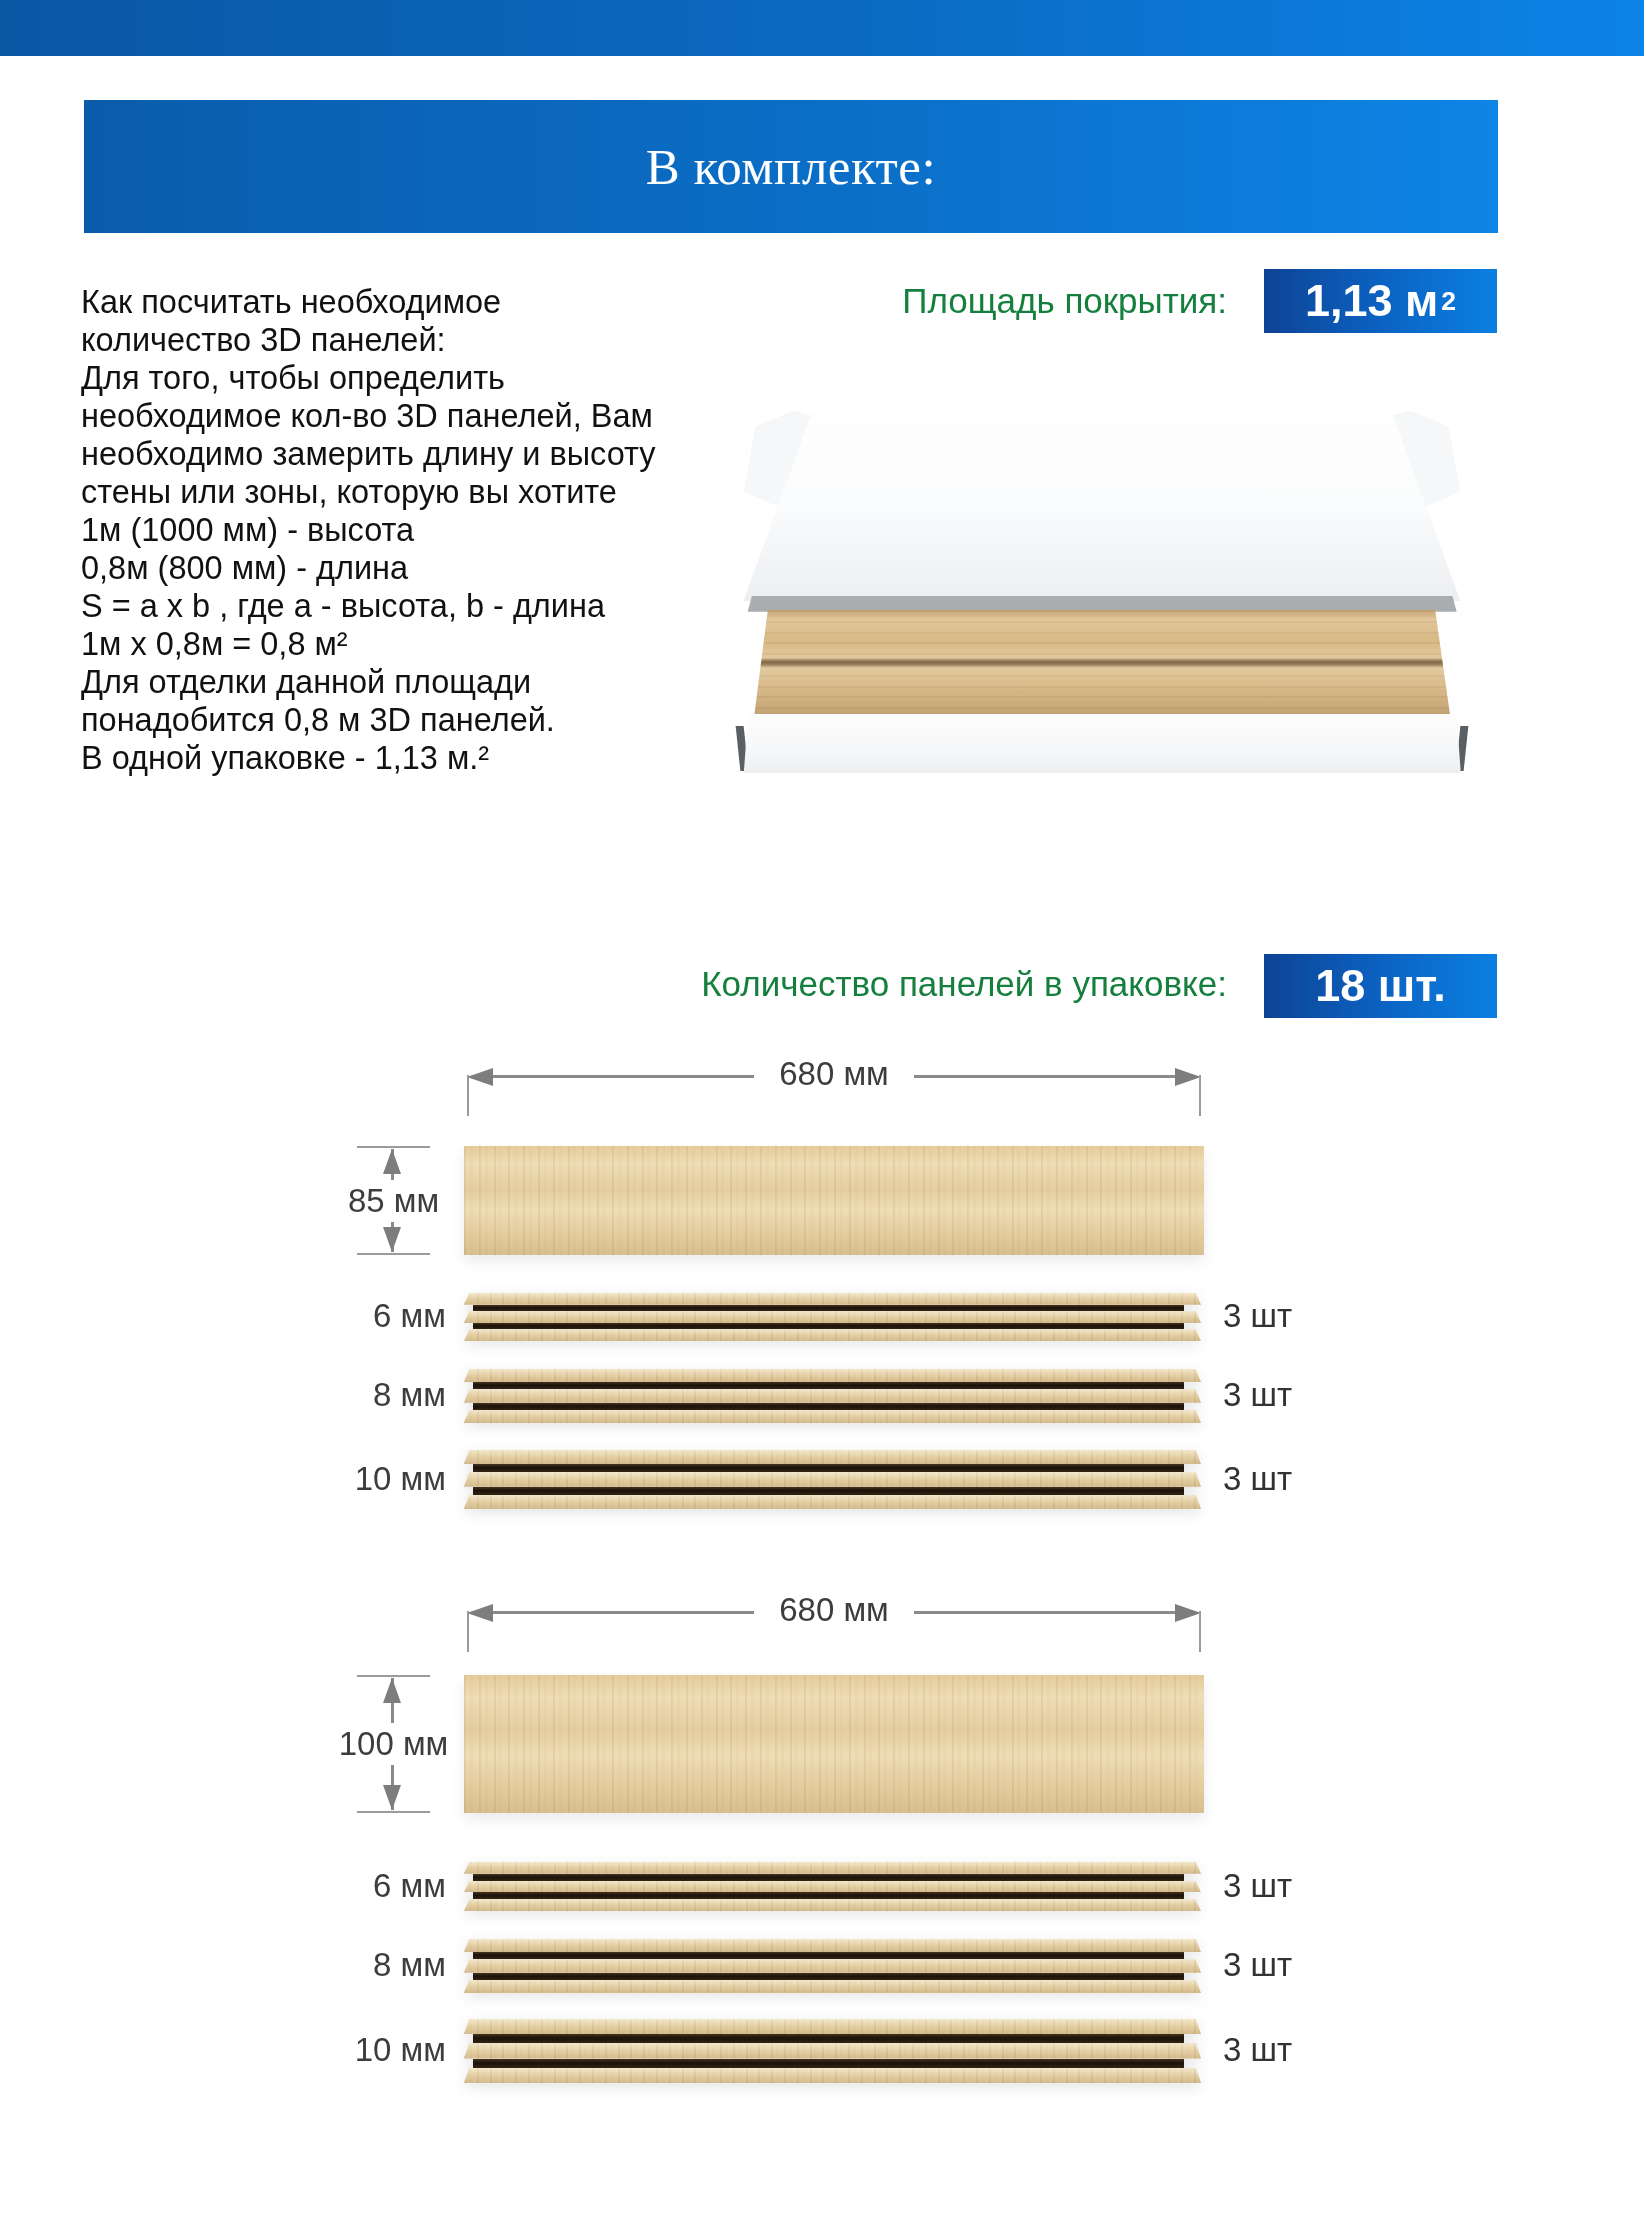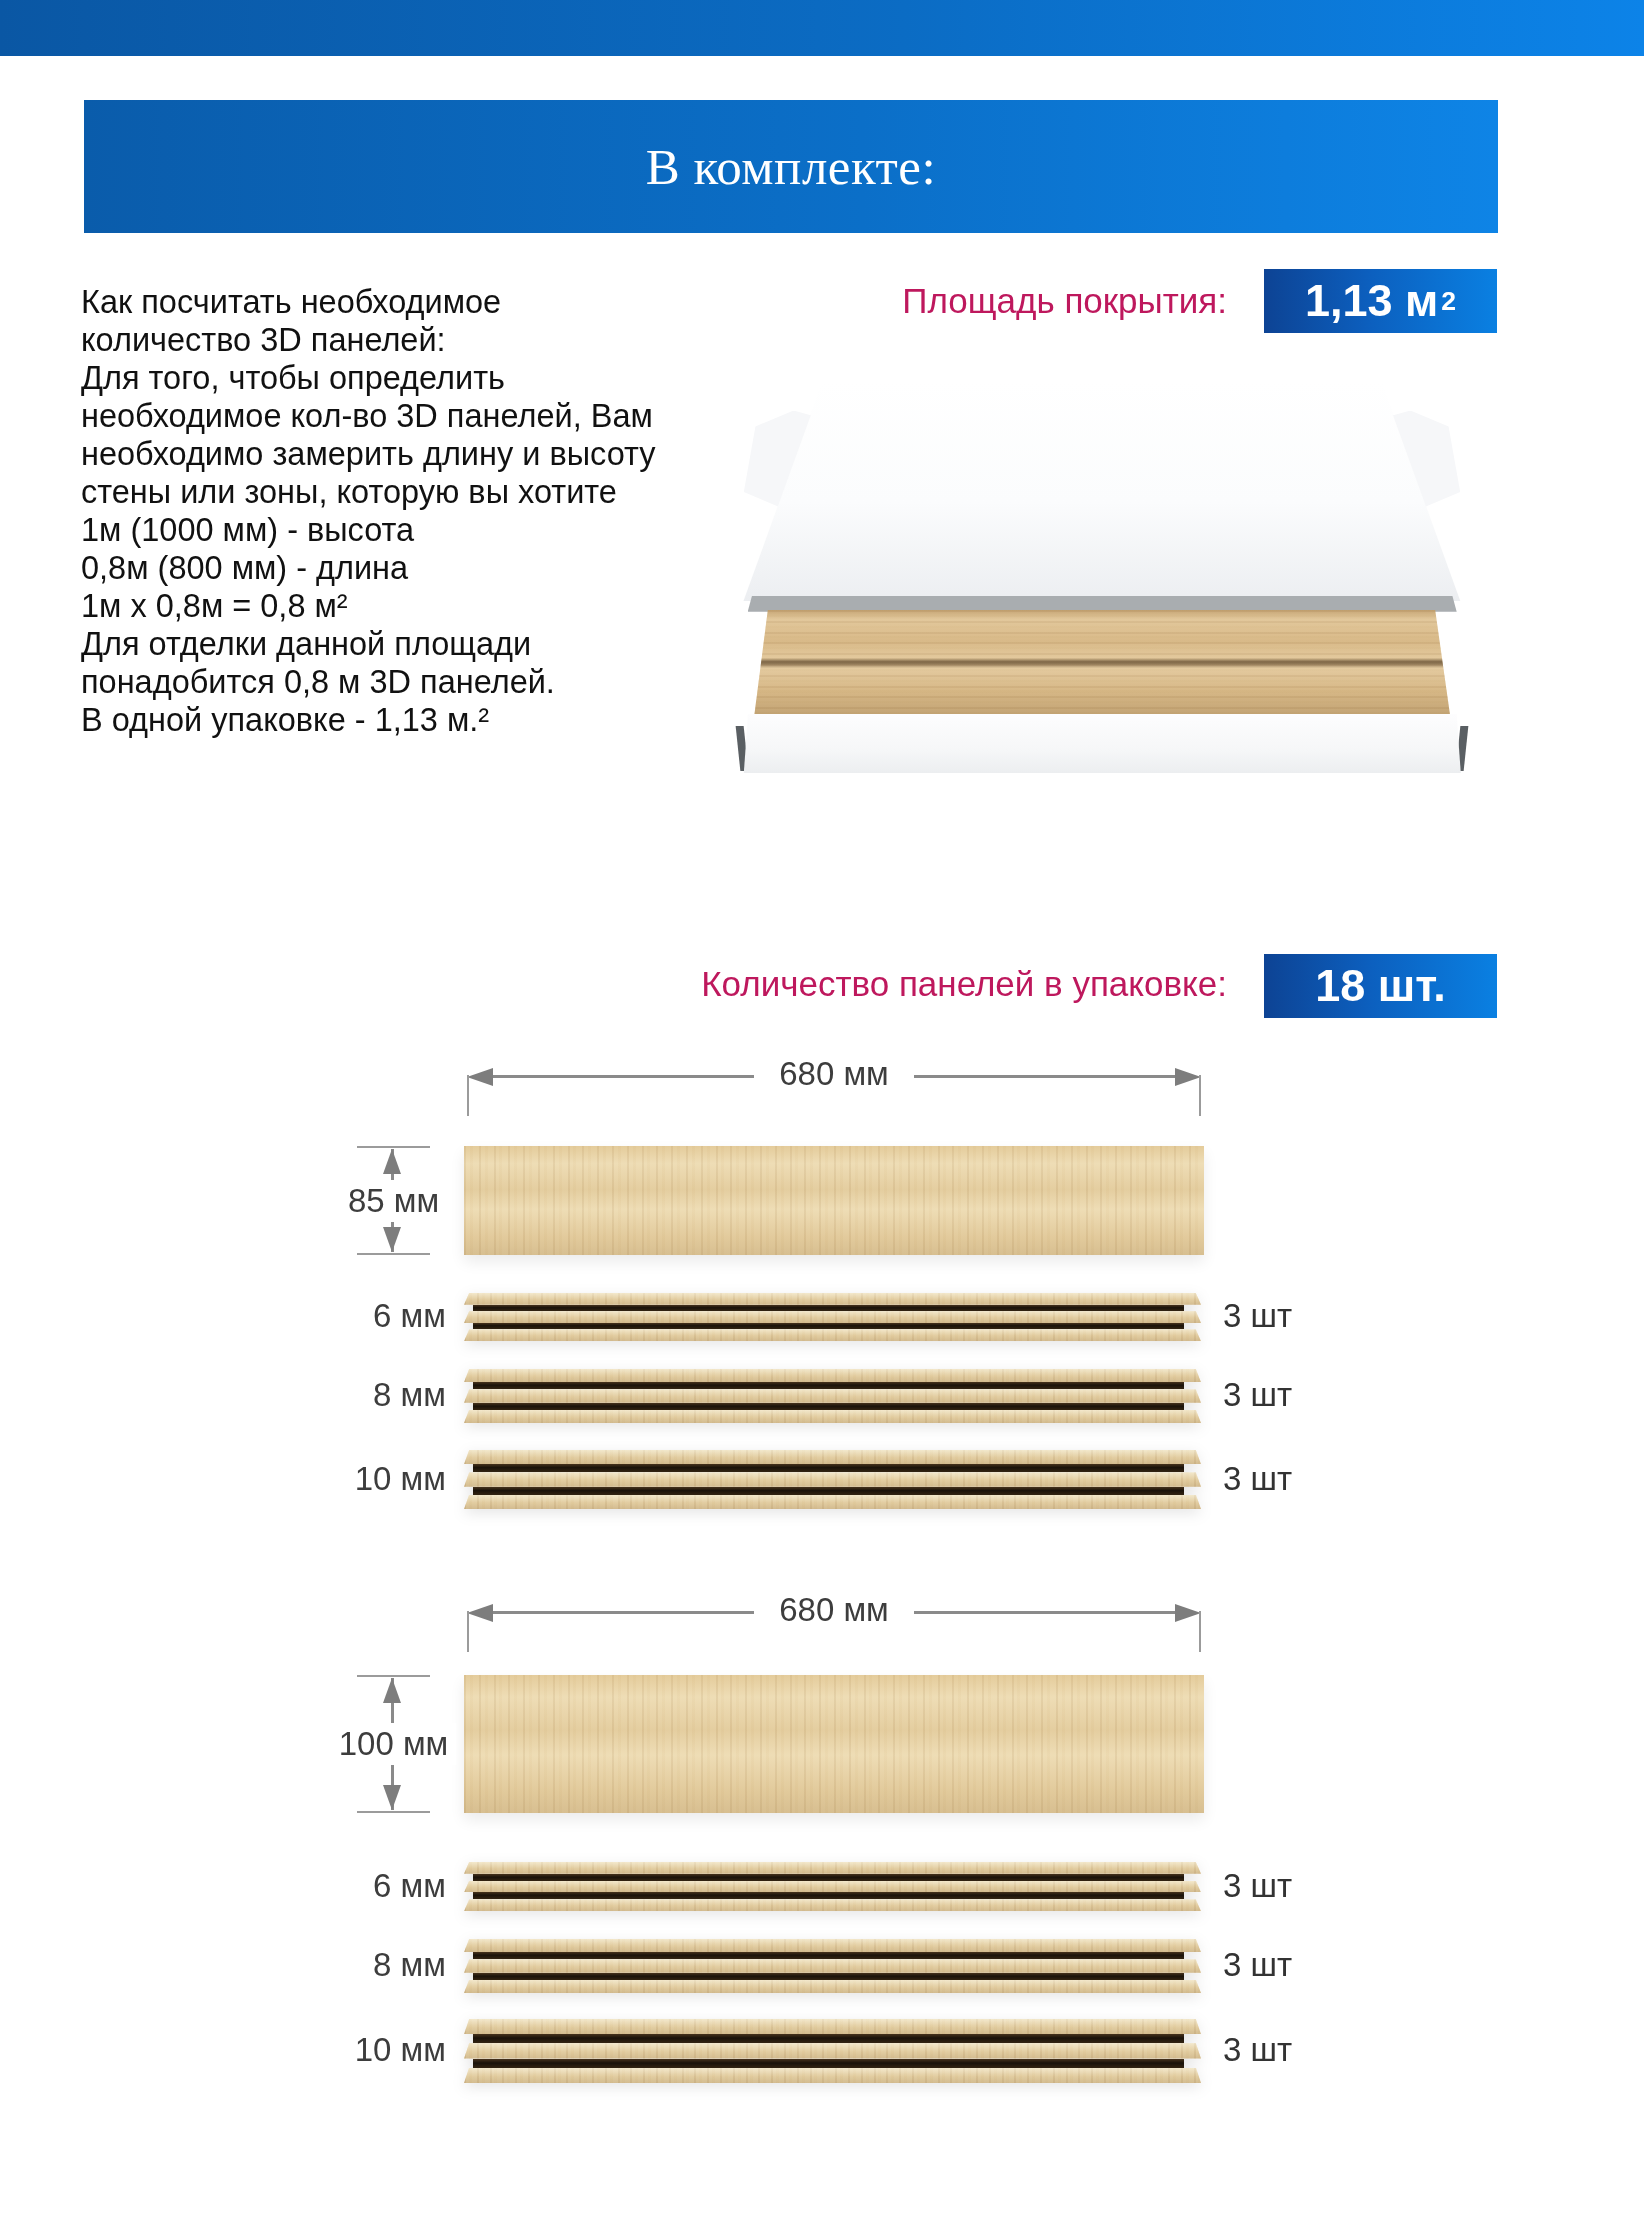--- a/index.html
+++ b/index.html
@@ -12,21 +12,21 @@
   .banner{position:absolute;left:84px;top:100px;width:1414px;height:133px;
           background:linear-gradient(90deg,#0a5cab 0%,#0b6fc8 55%,#0e84e6 100%);
           display:flex;align-items:center;justify-content:center;}
   .banner-title{color:#ffffff;font-size:51px;letter-spacing:0.5px;font-family:Liberation Serif, serif;}
 
   
   .intro{position:absolute;left:81px;top:283px;width:650px;}
   .intro-line{font-size:32.5px;line-height:38px;color:#111;white-space:nowrap;}
 
   
-  .row-label{position:absolute;width:552px;text-align:right;font-size:35px;color:#be185d;white-space:nowrap;}
+  .row-label{position:absolute;width:552px;text-align:right;font-size:35px;color:#15803d;white-space:nowrap;}
   .coverage-label{left:675px;top:281px;}
   .quantity-label{left:675px;top:964px;}
   .badge{position:absolute;left:1264px;width:233px;height:64px;
          background:linear-gradient(90deg,#0d4394 0%,#0c5fbe 45%,#0a80e2 100%);
          display:flex;align-items:center;justify-content:center;
          color:#fff;font-weight:bold;font-size:45px;white-space:nowrap;}
   .badge-coverage{top:269px;}
   .badge-quantity{top:954px;}
   .badge sup{font-size:26.6px;vertical-align:super;line-height:0;margin-left:3px;}
 
@@ -127,20 +127,21 @@
 
   <div class="intro">
     <div class="intro-line">Как посчитать необходимое</div>
     <div class="intro-line">количество 3D панелей:</div>
     <div class="intro-line">Для того, чтобы определить</div>
     <div class="intro-line">необходимое кол-во 3D панелей, Вам</div>
     <div class="intro-line">необходимо замерить длину и высоту</div>
     <div class="intro-line">стены или зоны, которую вы хотите</div>
     <div class="intro-line">1м (1000 мм) - высота</div>
     <div class="intro-line">0,8м (800 мм) - длина</div>
+    <div class="intro-line">S = a x b , где a - высота, b - длина</div>
     <div class="intro-line">1м x 0,8м = 0,8 м²</div>
     <div class="intro-line">Для отделки данной площади</div>
     <div class="intro-line">понадобится 0,8 м 3D панелей.</div>
     <div class="intro-line">В одной упаковке - 1,13 м.²</div>
   </div>
 
   <div class="row-label coverage-label">Площадь покрытия:</div>
   <div class="badge badge-coverage">
       <span>1,13 м</span>
       <sup>2</sup>

